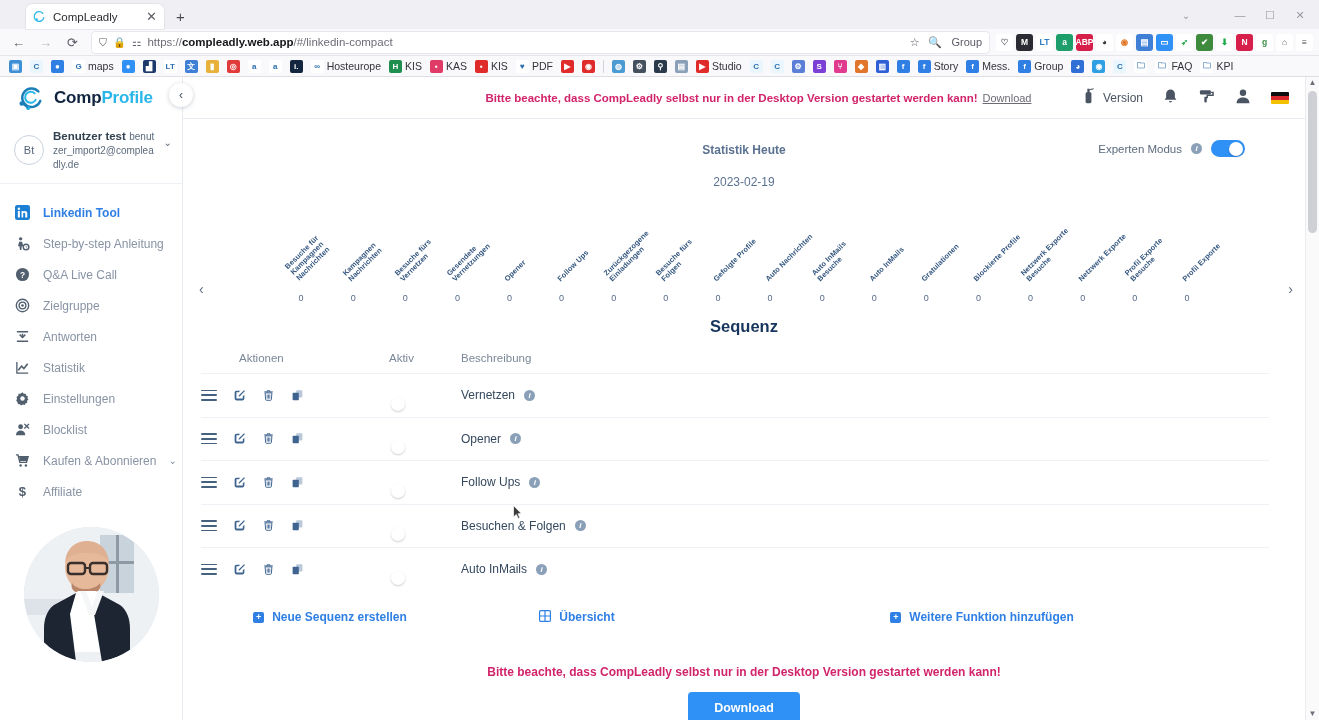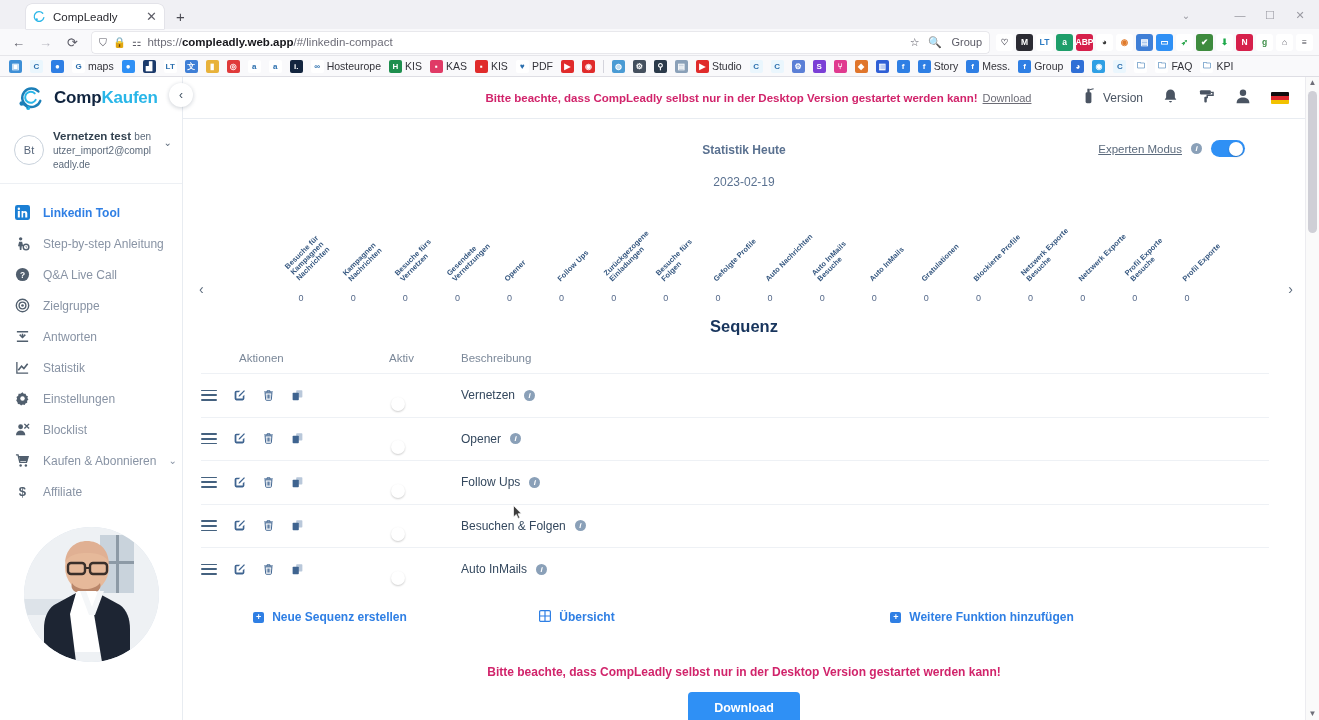--- a/index.html
+++ b/index.html
@@ -91,21 +91,21 @@
   .supportbtn { display:flex; align-items:center; gap:7px; font-size:12px; color:#4a5462; cursor:pointer; }
   .flag { width:18px; height:12px; border-radius:1px; overflow:hidden; display:flex; flex-direction:column; cursor:pointer; }
   .flag i { display:block; height:4px; }
 
   
   .content { flex:1; position:relative; overflow:hidden; }
   .page { position:absolute; inset:41px 14px 0 0; overflow:hidden; }
   .hairline { position:absolute; left:0; right:0; top:0; height:1px; background:#e8ecf1; }
 
   .expert-row { display:flex; align-items:center; justify-content:flex-end; gap:9px; padding:22px 60px 0 0; }
-  .expert-label { font-size:11.5px; color:#5c6b7d;text-decoration:underline; }
+  .expert-label { font-size:11.5px; color:#5c6b7d; }
   .info-dot {
     width:11px; height:11px; border-radius:50%; background:#8aa0b8; color:#fff; font-size:8px;
     font-weight:700; display:inline-flex; align-items:center; justify-content:center; font-style:italic; cursor:pointer;
   }
   .switch { width:34px; height:17px; border-radius:9px; background:#e4e8ee; position:relative; cursor:pointer; }
   .switch i { position:absolute; top:1.5px; left:2px; width:14px; height:14px; border-radius:50%; background:#fff; box-shadow:0 1px 2px rgba(0,0,0,.2); }
   .switch.on { background:#2f90f5; }
   .switch.on i { left:18px; }
 
   
@@ -370,28 +370,28 @@
       <div class="brand">
         <span class="brand-logo">
           <svg width="30" height="26" viewBox="0 0 32 28">
             <path d="M24 7A10 10 0 1 0 26 17" stroke="#1b7fb8" stroke-width="2.6" fill="none" stroke-linecap="round"></path>
             <path d="M20 9a6 6 0 1 0 1 7" stroke="#29b6e8" stroke-width="2.2" fill="none" stroke-linecap="round"></path>
             <circle cx="6" cy="20" r="2.4" fill="#1b7fb8"></circle>
               <circle cx="13" cy="25" r="2" fill="#29b6e8"></circle>
             <path d="M6 20 13 25" stroke="#1b7fb8" stroke-width="1.3"></path>
           </svg>
         </span>
-        <span class="brand-text"><span class="c1">Comp</span><span class="c2">Kaufen</span></span>
+        <span class="brand-text"><span class="c1">Comp</span><span class="c2">Profile</span></span>
         <span class="collapse-btn">‹</span>
       </div>
 
       <div class="userbox">
         <span class="avatar">Bt</span>
         <span class="userinfo">
-          <span class="uname">Vernetzen test</span>
+          <span class="uname">Benutzer test</span>
           <span class="umail">benutzer_import2@compleadly.de</span>
         </span>
         <span class="ucaret">⌄</span>
       </div>
 
       <div class="nav" id="nav-host">
           <div class="navitem active">
             <span class="navicon">
               <svg width="15" height="15" viewBox="0 0 16 16">
                 <rect width="16" height="16" rx="2.5" fill="#1b7fd4"></rect>

